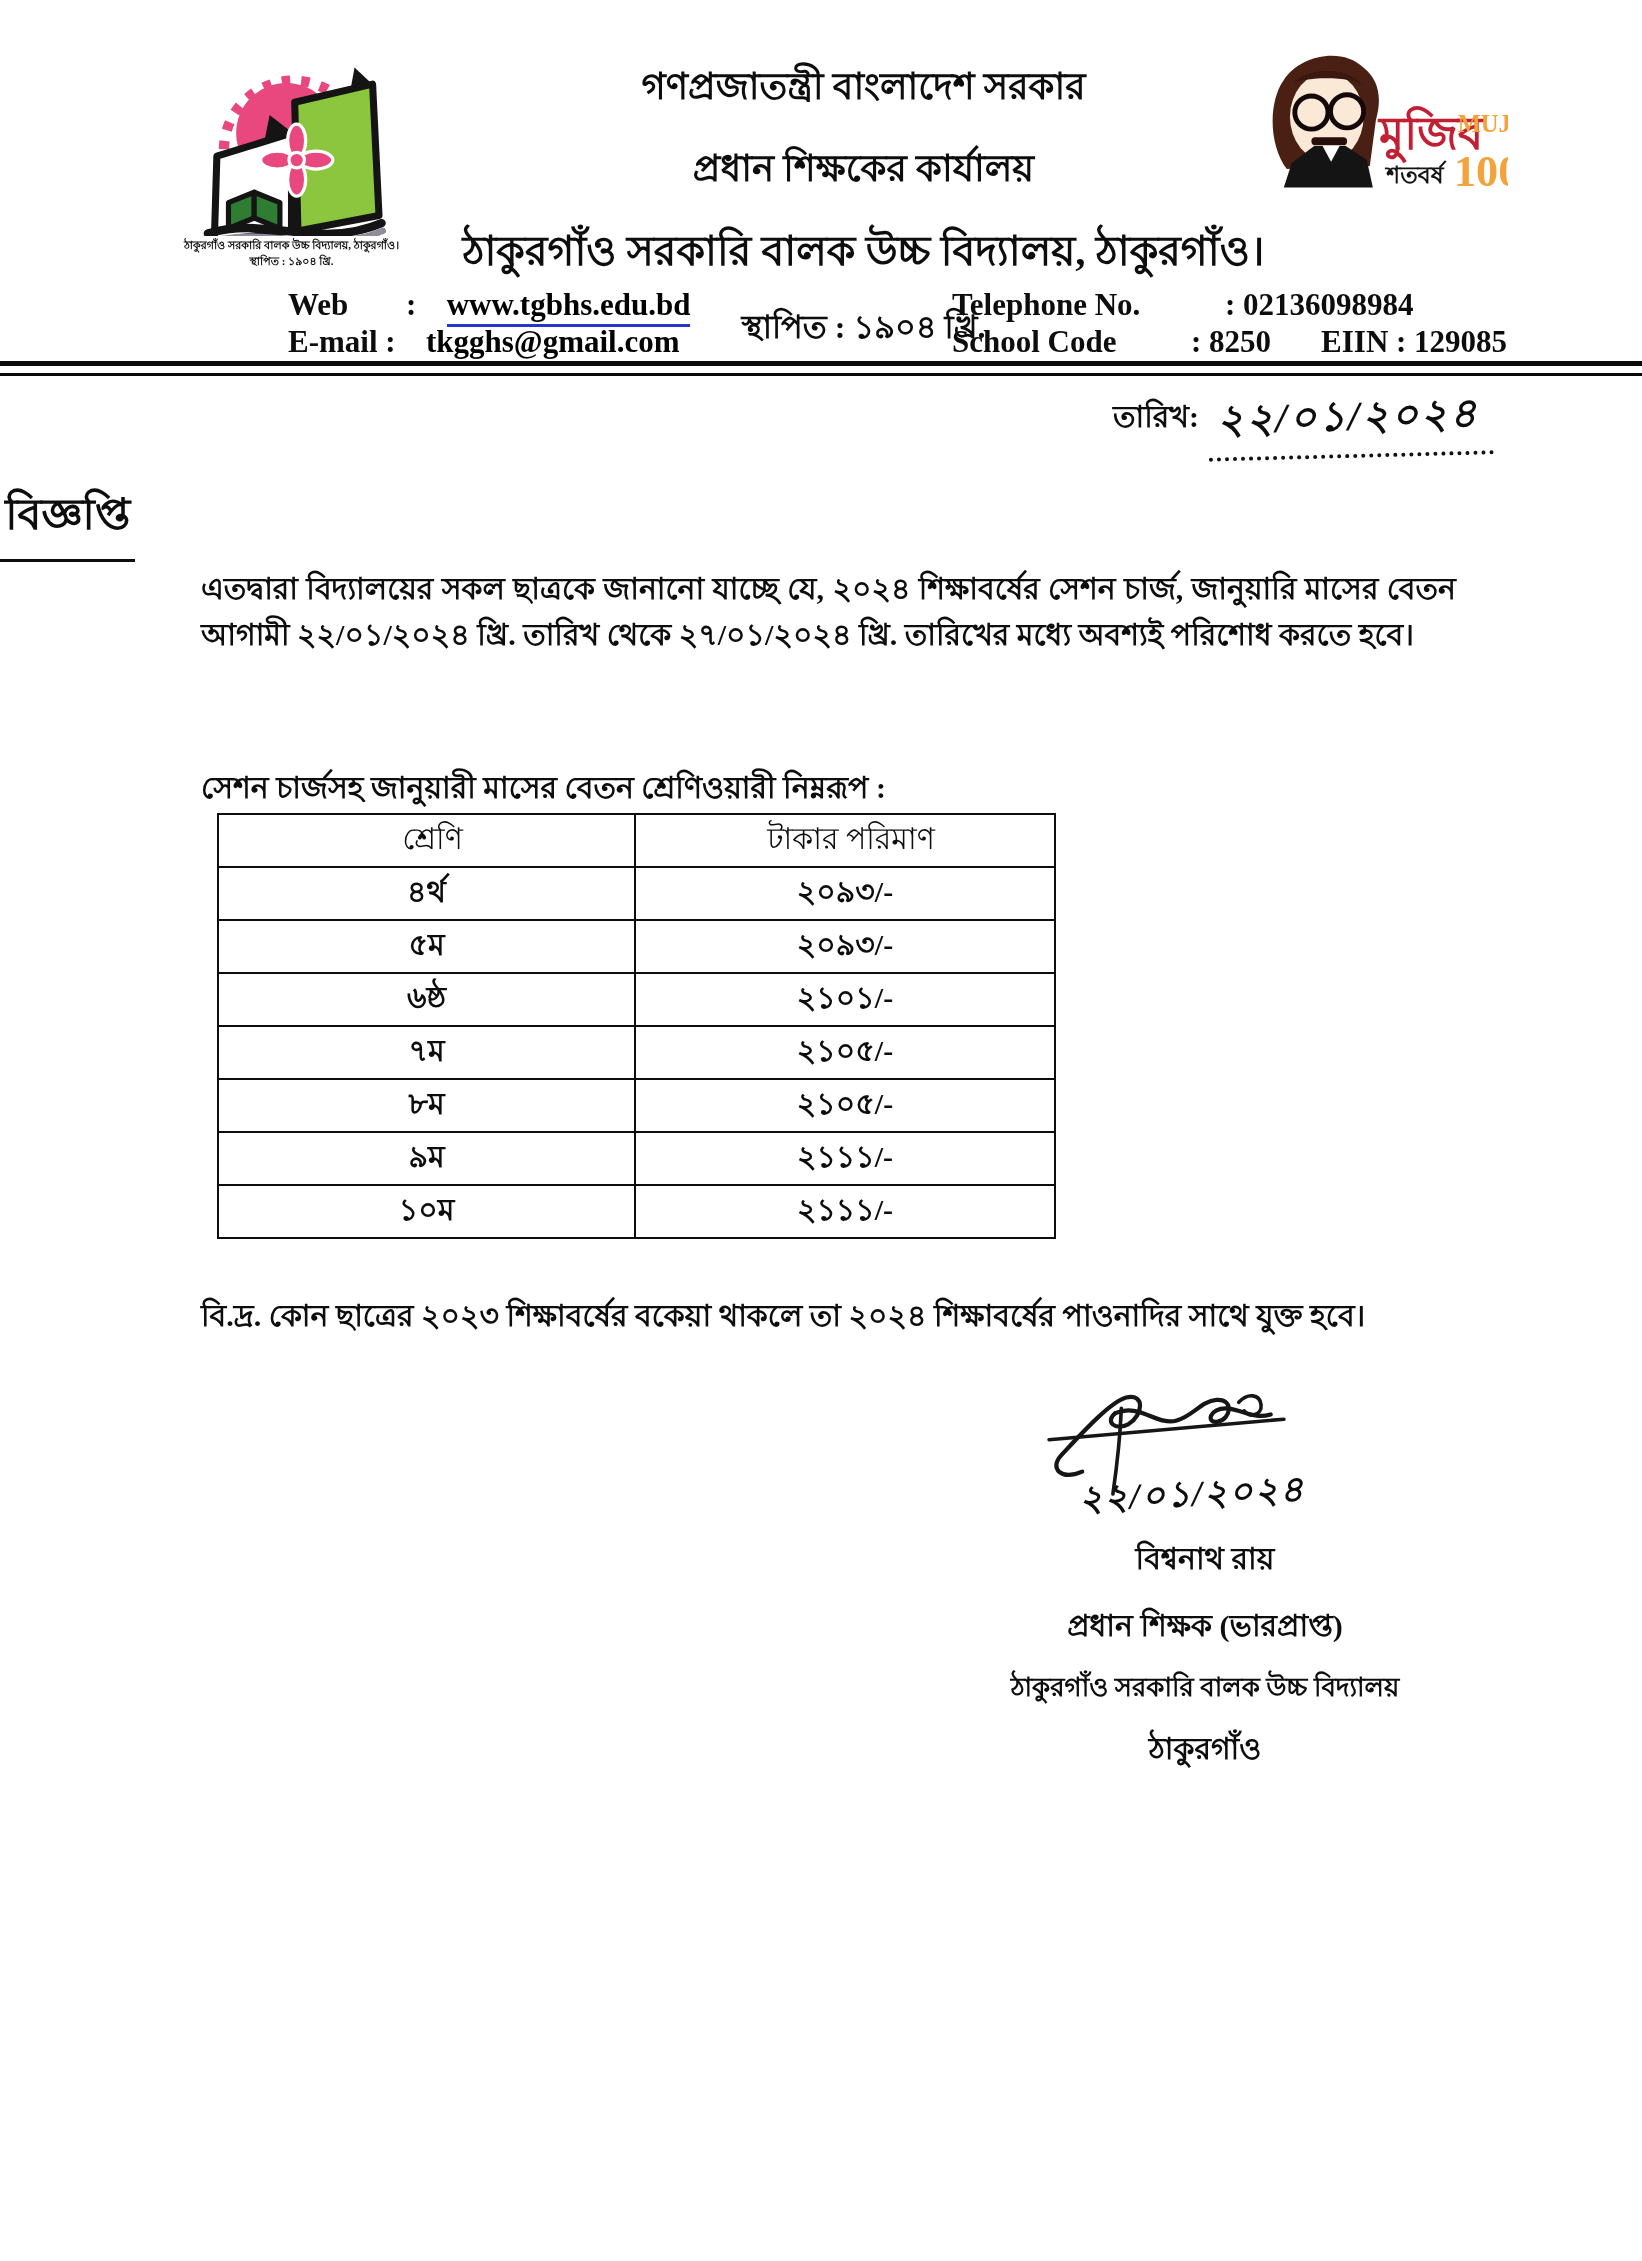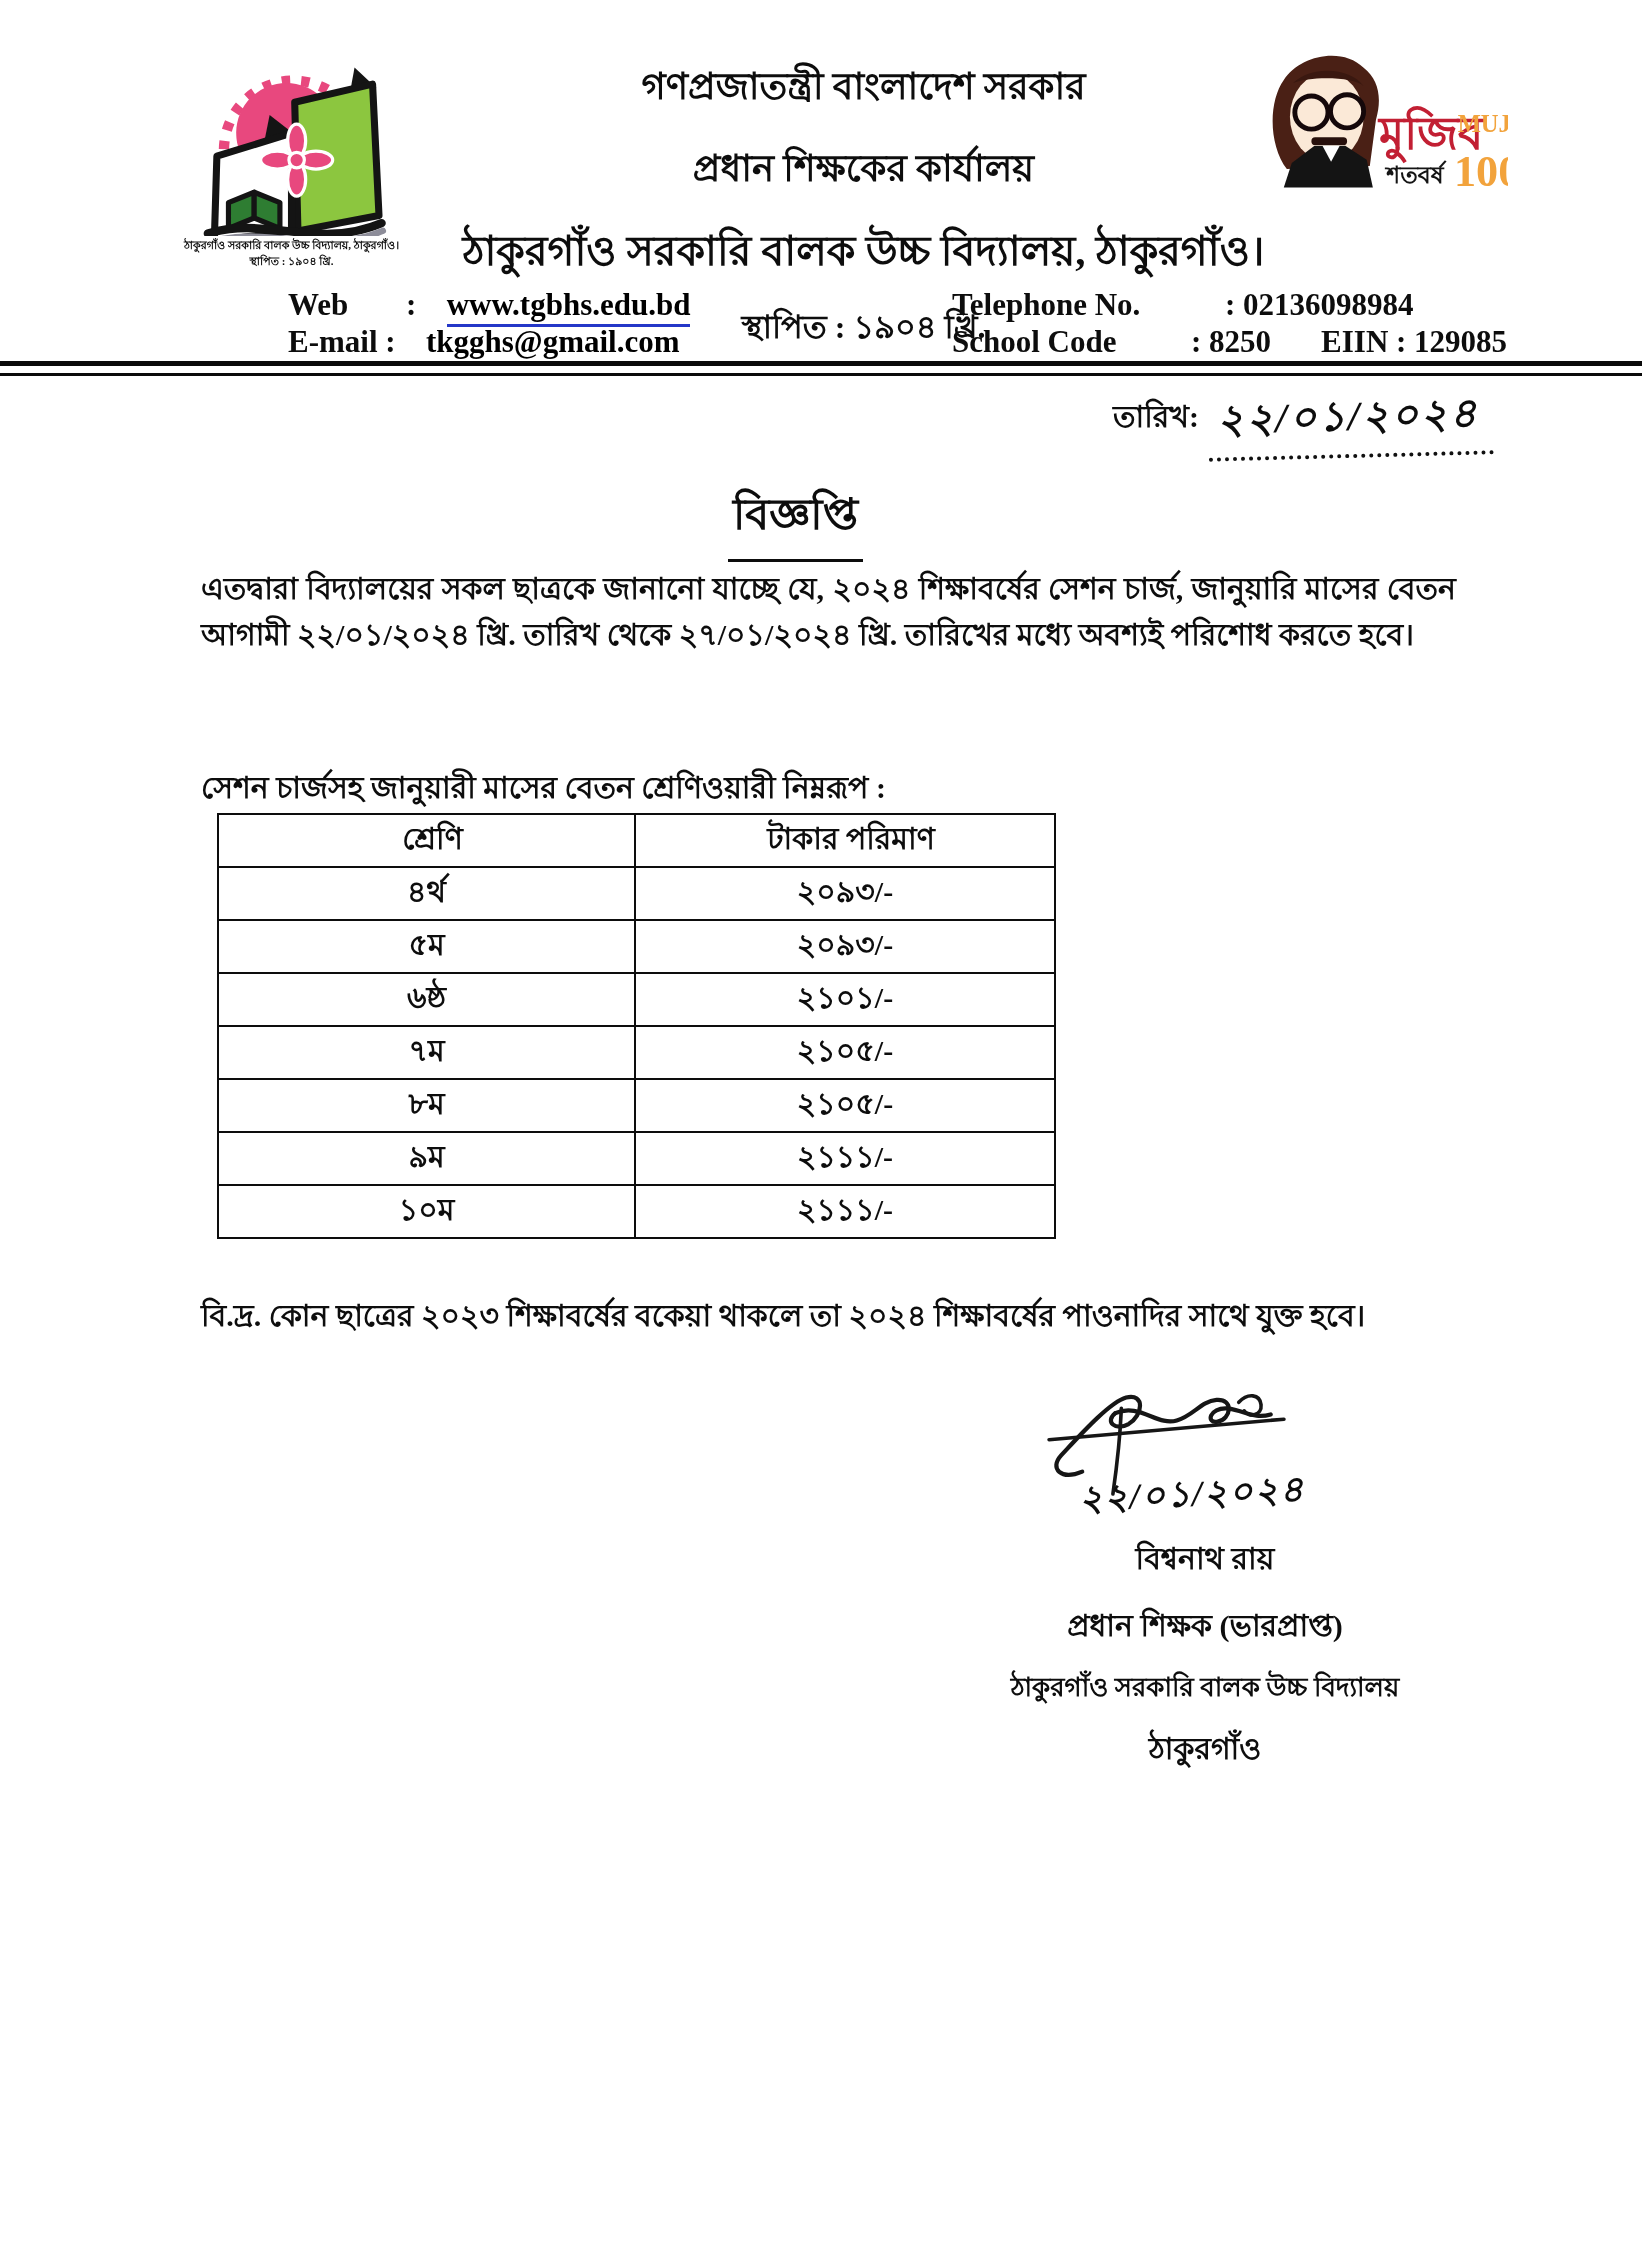--- a/index.html
+++ b/index.html
@@ -31,32 +31,32 @@
 
   
   .double-rule { position:absolute; left:0; top:361px; width:1643px; height:15px;
     border-top:5.8px solid #0a0a0a; border-bottom:3.9px solid #0a0a0a; }
   .date-line { position:absolute; left:1113px; top:384px; display:flex; align-items:center; }
   .date-label { font-size:30px; font-weight:700; margin-right:9px; padding-bottom:5.2px; }
   .date-hand { font-size:41px; font-weight:700; font-style:italic; letter-spacing:2.6px;
     border-bottom:4.5px dotted #111; padding:0 14px 1.3px 9px; transform:rotate(-1.5deg); }
 
   
-  .title-wrap { position:absolute; left:0; top:482px; width:1591px; text-align:center; }
+  .title-wrap { position:absolute; left:0; top:482px; width:1591px; text-align:left; }
   .notice-title { display:inline-block; font-size:43px; font-weight:700;
     border-bottom:3.9px solid #0d0d0d; padding:0 5.2px 6.4px 5.2px; }
   .body-para { position:absolute; left:201px; top:566px; width:1255px;
     font-size:30px; font-weight:600; line-height:46px; text-align:justify; }
   .table-intro { position:absolute; left:201px; top:764px; font-size:30px; font-weight:600; }
 
   
   .fee-table { position:absolute; left:217px; top:813px; width:839px;
     border-collapse:collapse; font-size:30px; font-weight:600; text-align:center; }
   .fee-table th, .fee-table td { border:2.6px solid #0d0d0d; height:47px; }
-  .fee-table th { font-weight:700;padding-left:12px; }
+  .fee-table th { font-weight:400;padding-left:12px; }
   .col-class { width:417px; }
 
   
   .note-para { position:absolute; left:201px; top:1291px; width:1258px;
     font-size:30px; font-weight:600; line-height:50px; text-align:justify; }
   .sig-block { position:absolute; left:915px; top:1384px; width:580px; text-align:center; }
   .sig-svg { display:block; margin:0 auto; margin-left:110px; }
   .sig-date { font-size:36px; font-weight:700; font-style:italic; letter-spacing:1.9px;
     transform:rotate(-2.5deg); margin-top:-33px; margin-left:-26px; }
   .sig-name { font-size:30px; font-weight:700; margin-top:9px; }

